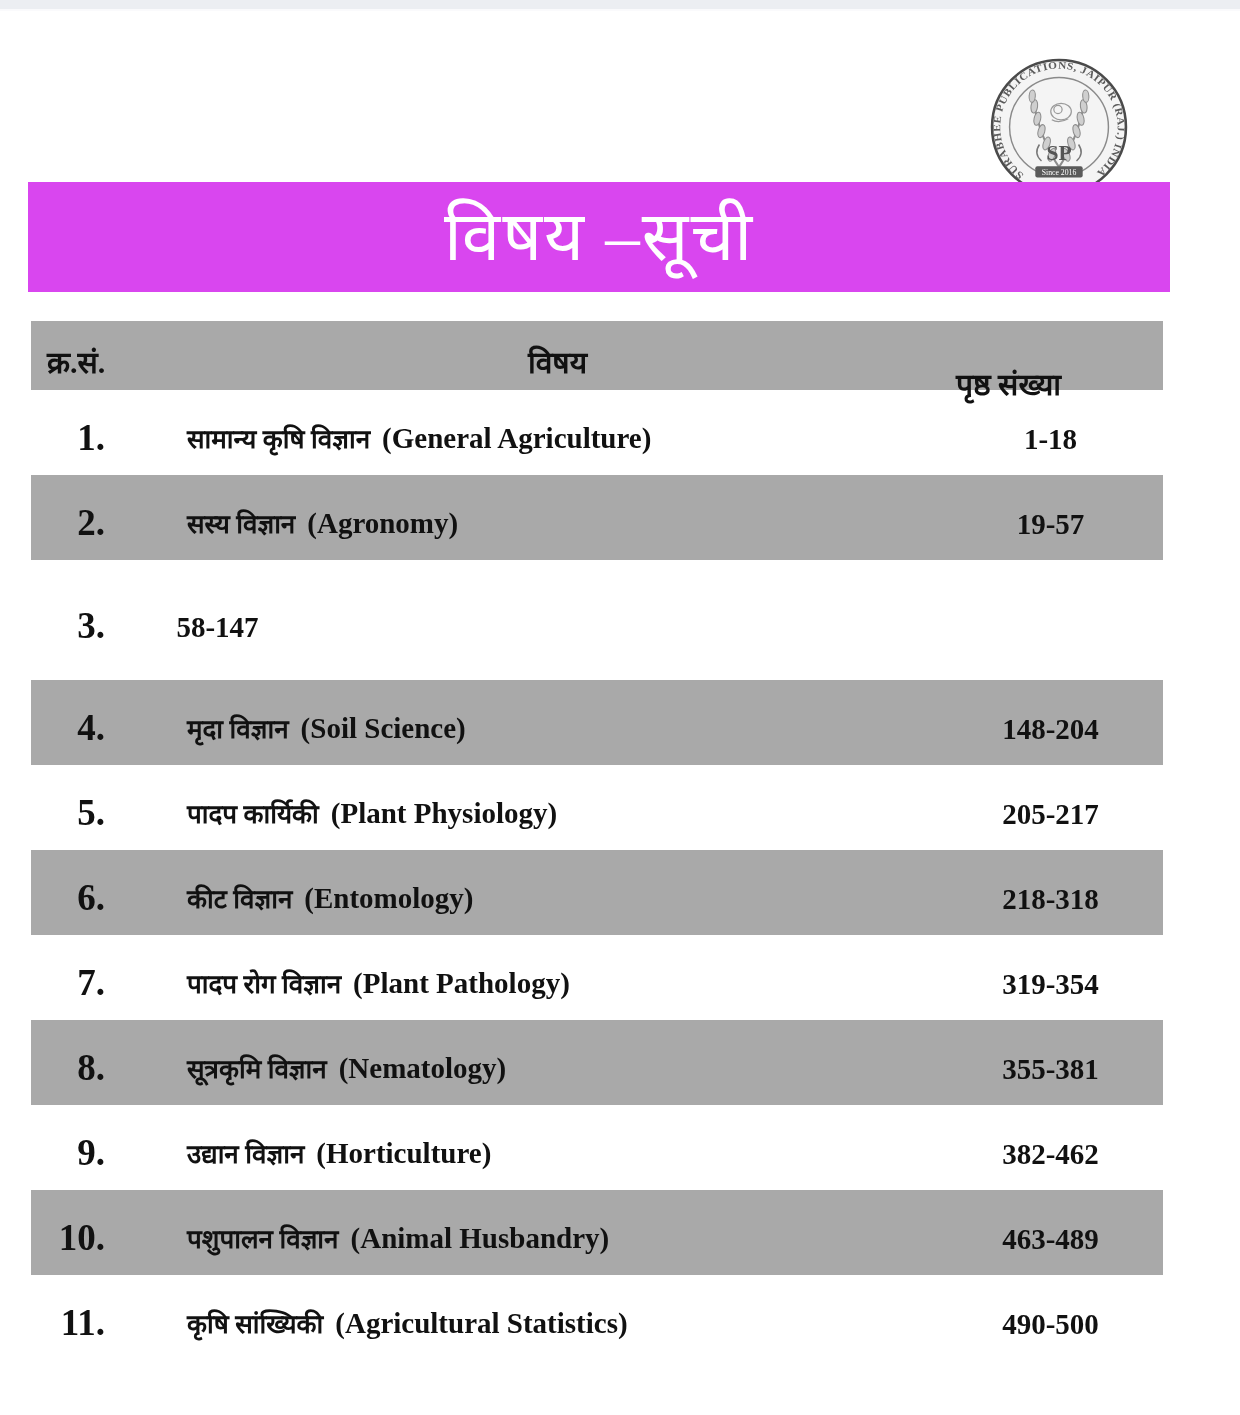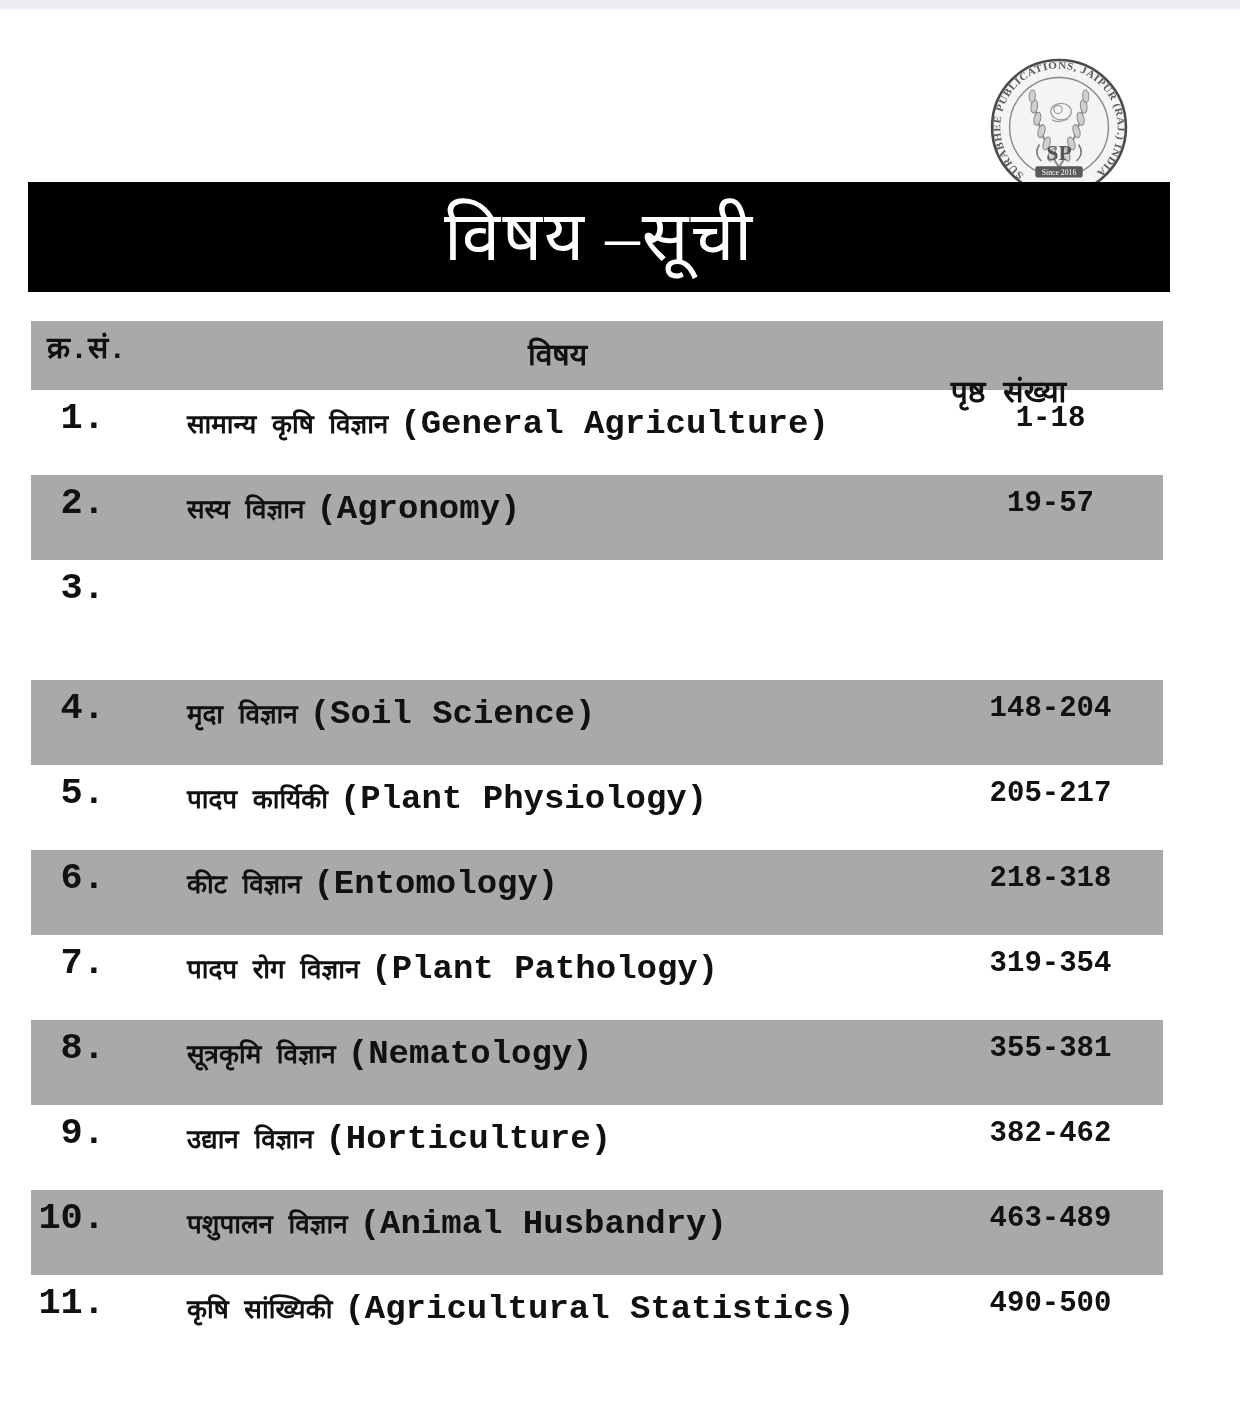--- a/index.html
+++ b/index.html
@@ -17,32 +17,32 @@
   .title-bar {
     position:absolute; left:28px; top:182px; width:1142px; height:110px;
     background:#040404; display:flex; align-items:center; justify-content:center;
   }
   .title-bar .title-text {
     color:#ffffff; font-size:69px; font-weight:400; letter-spacing:2px;
     font-family:"Liberation Serif", serif; line-height:1;
   }
   
   .toc { position:absolute; left:31px; top:321px; width:1132px; }
-  .row { display:flex; align-items:flex-start; height:85px; box-sizing:border-box;font-family:Liberation Mono, monospace; }
+  .row { display:flex; align-items:center; height:85px; box-sizing:border-box; }
   .row.shaded { background:var(--shade, #a9a9a9); }
   .row.two-line { height:120px; }
   .hdr { background:var(--shade, #a9a9a9); height:69px; }
 
   .c-serial {
     flex:none; width:74px; text-align:right; font-weight:bold;
     font-size:37px; line-height:1; padding-top:10px;
   }
   .c-subject { flex:1; padding-left:82px; padding-top:12px; line-height:1.35; }
   .c-subject .hi { font-size:26px; font-weight:bold; }
-  .c-subject .en { font-size:34px; font-weight:bold; margin-left:12px; white-space:nowrap; }
+  .c-subject .en { font-size:29px; font-weight:bold; margin-left:12px; white-space:nowrap; }
   .row.two-line .c-subject .en { display:block; margin-left:0; margin-top:6px; }
   .c-pages {
     flex:none; width:225px; text-align:center; font-weight:bold;
     font-size:29px; padding-top:14px; line-height:1;
   }
   
   .hdr .c-serial { width:130px; text-align:left; padding-left:16px; font-size:30px; padding-top:14px; }
   .hdr .c-subject { text-align:center; padding-left:0; padding-top:16px; }
   .hdr .c-subject .hi { font-size:30px; }
   .hdr .c-pages { font-size:30px; position:relative; left:-42px; padding-top:16px;margin-top:42px; }
@@ -96,21 +96,21 @@
         <text x="67" y="99" text-anchor="middle" font-size="21" font-weight="bold" font-family="Liberation Serif, serif" fill="#555">SP</text>
       </g>
 
       <g>
         <rect x="44" y="105" width="46" height="11" rx="2" fill="#5a5a5a"></rect>
         <text x="67" y="113.5" text-anchor="middle" font-size="7.5" fill="#ffffff" font-family="Liberation Serif, serif">Since 2016</text>
       </g>
     </svg>
   </div>
 
-  <div class="title-bar" style="background: #000000;">
+  <div class="title-bar" style="background: #d946ef;">
     <span class="title-text" style="color: rgb(255, 255, 255);">विषय –सूची</span>
   </div>
 
   <div class="toc">
     <div class="row hdr">
       <span class="c-serial">
         <span class="hi">क्र.सं.</span>
       </span>
       <span class="c-subject">
         <span class="hi">विषय</span>
@@ -131,20 +131,21 @@
   <div class="row shaded">
     <span class="c-serial">2.</span>
     <span class="c-subject">
       <span class="hi">सस्य विज्ञान</span><span class="en">(Agronomy)</span>
     </span>
     <span class="c-pages">19-57</span>
   </div>
 
   <div class="row two-line">
     <span class="c-serial">3.</span>
+    <span class="c-pages">58-147</span>
   </div>
 
   <div class="row shaded">
     <span class="c-serial">4.</span>
     <span class="c-subject">
       <span class="hi">मृदा विज्ञान</span><span class="en">(Soil Science)</span>
     </span>
     <span class="c-pages">148-204</span>
   </div>
 

